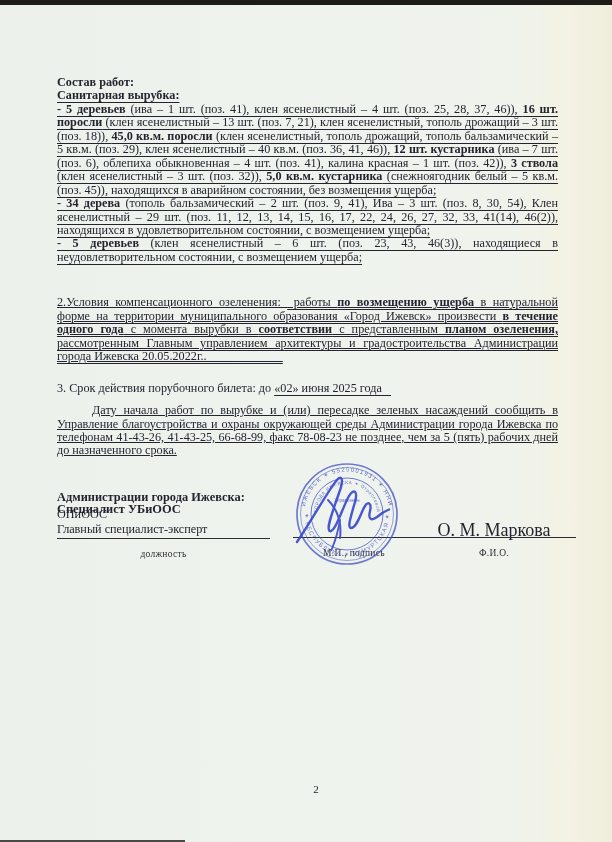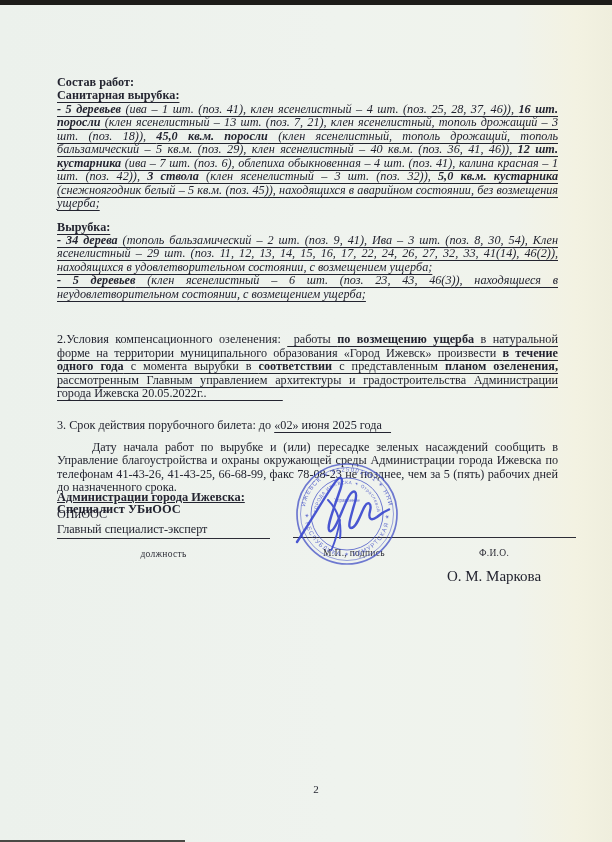--- a/index.html
+++ b/index.html
@@ -19,63 +19,62 @@
   }
   .scan-top-edge{position:absolute;top:0;left:0;width:612px;height:5px;background:#1d1c19;}
   .scan-bottom-edge{position:absolute;bottom:0;left:0;width:185px;height:2px;background:#4a4a45;}
 
   .content{
     position:absolute;left:57px;top:76px;width:501px;
     font-size:12.2px;line-height:13.45px;
   }
   p{margin:0;}
   .b{font-weight:bold;}
-  .just{text-align:justify;}
-  .u-all{text-decoration:underline;text-decoration-thickness:1px;text-underline-offset:2.5px;font-style:italic;}
+  .just{text-align:justify;text-decoration:underline;}
+  .u-all{text-decoration:underline;text-decoration-thickness:1px;text-underline-offset:2.5px;}
   .seg-b{font-weight:bold;}
   .seg-u{text-decoration:underline;text-decoration-thickness:1px;text-underline-offset:2.5px;}
   .h-underline{text-decoration:underline;text-decoration-thickness:1px;text-underline-offset:2.5px;}
 
   .felling-heading{margin-top:10px;}
   .p-compensation{margin-top:32px;}
   .p-validity{margin-top:18px;}
   .p-notification{margin-top:9px;text-indent:35px;}
 
   .abs{position:absolute;}
   .specialist-title{left:57px;top:466px;font-weight:bold;font-size:12.4px;margin-top:36px;}
-  .administration-line{left:57px;top:490px;font-weight:bold;font-size:12.4px;text-decoration:underline;}
+  .administration-line{left:57px;top:490px;font-weight:bold;font-size:12.4px;}
   .position-lines{left:57px;top:507px;width:214px;font-size:12.2px;line-height:15px;}
   .rule{border-top:1.2px solid #2c2c36;height:0;}
   .rule-left{left:57px;top:538px;width:213px;}
   .rule-mid{left:293px;top:537px;width:122px;}
   .rule-right{left:412px;top:537px;width:164px;}
   .caption{font-size:9.5px;text-align:center;letter-spacing:.3px;color:#2e2e38;margin-top:8px;}
   .cap-left{left:57px;top:541px;width:213px;}
   .cap-mid{left:293px;top:540px;width:122px;}
   .cap-right{left:412px;top:540px;width:164px;}
-  .name-value{left:412px;top:520px;width:164px;text-align:center;font-size:15px;margin-top:48px;}
+  .name-value{left:412px;top:520px;width:164px;text-align:center;font-size:18px;}
 
   .stamp-wrap{left:283px;top:458px;width:130px;height:114px;}
   .stamp-wrap svg{display:block;}
 
   .page-number{left:0;top:783px;width:632px;text-align:center;font-size:11px;}
 </style>
 </head>
 <body>
 
 <div class="page">
   <div class="scan-top-edge"></div>
   <div class="scan-bottom-edge"></div>
 
   <div class="content">
     <p class="b">Состав работ:</p>
     <p class="b h-underline">Санитарная вырубка:</p>
     <p class="just u-all"><span class="seg-b">- 5 деревьев</span><span> (ива – 1 шт. (поз. 41), клен ясенелистный – 4 шт. (поз. 25, 28, 37, 46)),  </span><span class="seg-b">16 шт. поросли</span><span> (клен ясенелистный – 13 шт. (поз. 7, 21), клен ясенелистный, тополь дрожащий – 3 шт. (поз. 18)), </span><span class="seg-b">45,0 кв.м. поросли</span><span> (клен ясенелистный, тополь дрожащий, тополь бальзамический – 5 кв.м. (поз. 29), клен ясенелистный – 40 кв.м. (поз. 36, 41, 46)), </span><span class="seg-b">12 шт. кустарника</span><span> (ива – 7 шт. (поз. 6), облепиха обыкновенная – 4 шт. (поз. 41), калина красная – 1 шт. (поз. 42)), </span><span class="seg-b">3 ствола</span><span> (клен ясенелистный – 3 шт. (поз. 32)), </span><span class="seg-b">5,0 кв.м. кустарника</span><span> (снежноягодник белый – 5 кв.м. (поз. 45)), находящихся в аварийном состоянии, без возмещения ущерба;</span></p>
 
-    <p class="b h-underline felling-heading">Вырубка:</p>
     <p class="just u-all"><span class="seg-b">- 34 дерева</span><span> (тополь бальзамический – 2 шт. (поз. 9, 41), Ива – 3 шт. (поз. 8, 30, 54), Клен ясенелистный – 29 шт. (поз. 11, 12, 13, 14, 15, 16, 17, 22, 24, 26, 27, 32, 33, 41(14), 46(2)), находящихся в удовлетворительном состоянии, с возмещением ущерба;</span></p>
     <p class="just u-all"><span class="seg-b">- 5 деревьев</span><span> (клен ясенелистный – 6 шт. (поз. 23, 43, 46(3)), находящиеся в неудовлетворительном состоянии, с возмещением ущерба;</span></p>
 
     <p class="just p-compensation"><span>2.Условия компенсационного озеленения: </span><span class="seg-u">&nbsp;работы </span><span class="seg-b seg-u">по возмещению ущерба</span><span class="seg-u"> в натуральной форме на территории муниципального образования «Город Ижевск» произвести </span><span class="seg-b seg-u">в течение одного года</span><span class="seg-u"> с момента вырубки в </span><span class="seg-b seg-u">соответствии</span><span class="seg-u"> с представленным </span><span class="seg-b seg-u">планом озеленения,</span><span class="seg-u"> рассмотренным Главным управлением архитектуры и градостроительства Администрации города Ижевска 20.05.2022г..&nbsp;&nbsp;&nbsp;&nbsp;&nbsp;&nbsp;&nbsp;&nbsp;&nbsp;&nbsp;&nbsp;&nbsp;&nbsp;&nbsp;&nbsp;&nbsp;&nbsp;&nbsp;&nbsp;&nbsp;&nbsp;&nbsp;&nbsp;&nbsp;&nbsp;</span></p>
 
     <p class="p-validity"><span>3. Срок действия порубочного билета: до </span><span class="seg-u">«02» июня  2025 года&nbsp;&nbsp;&nbsp;</span></p>
 
     <p class="just p-notification">Дату начала работ по вырубке и (или) пересадке зеленых насаждений сообщить в Управление благоустройства и охраны окружающей среды Администрации города Ижевска по телефонам 41-43-26, 41-43-25, 66-68-99, факс 78-08-23 не позднее, чем за 5 (пять) рабочих дней до назначенного срока.</p>
   </div>
 

